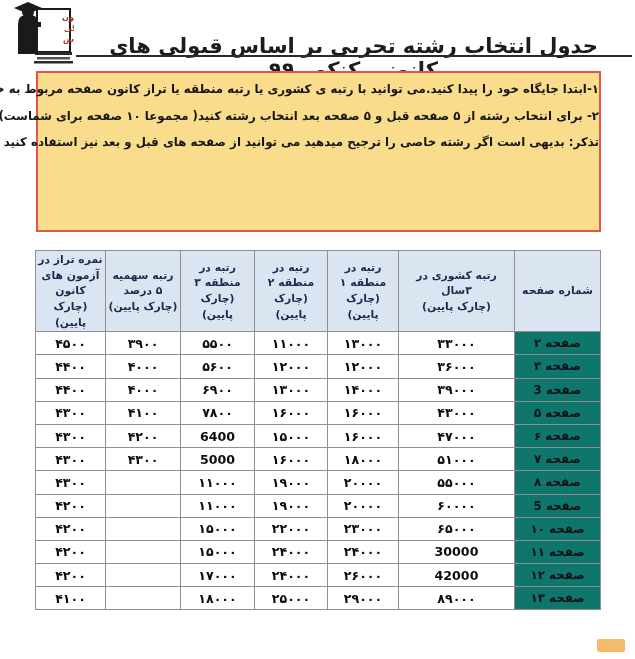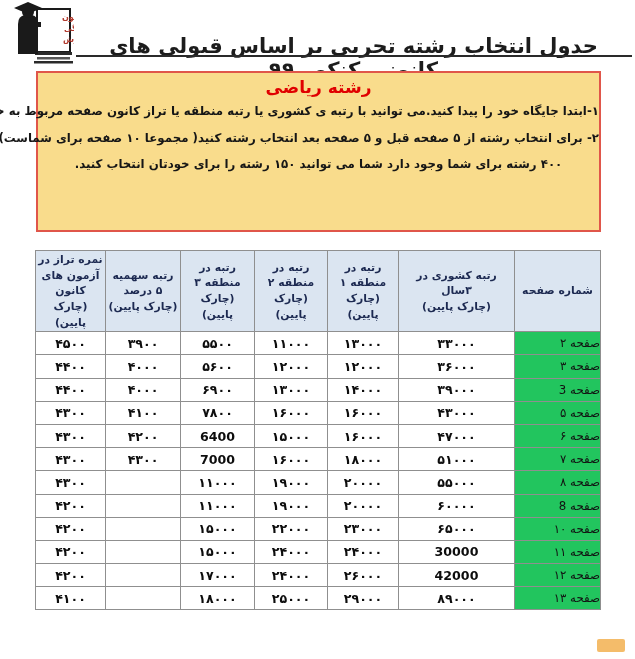--- a/index.html
+++ b/index.html
@@ -44,21 +44,21 @@
   }
   th, td { border:1px solid #8f8f8f; overflow:hidden; }
   thead th {
     background:#dbe5f1; height:59px; vertical-align:middle;
     color:#1c2951; font-size:10.8px; font-weight:bold; padding:1px 2px;
   }
   .th-label { line-height:1.45; }
   .th-sub   { line-height:1.45; }
   tbody td { height:23.2px; text-align:center; vertical-align:middle; }
   td.page-cell {
-    background:#22c55e; color:#121212; font-size:11.8px; font-weight:normal;text-align:right;
+    background:#0f766e; color:#121212; font-size:11.8px; font-weight:bold;
   }
   td.num-cell {
     background:#ffffff; color:#0d0d0d; font-size:12.6px; font-weight:bold;
   }
 
   
   .footer-mark {
     position:absolute; right:10px; bottom:7px; width:28px; height:13px;
     background:#f2b050; opacity:.85; border-radius:2px;
   }
@@ -85,24 +85,23 @@
       <polygon points="18,0 32,6 18,12 4,6" fill="#1a1a1a"></polygon>
       <rect x="17" y="6" width="2" height="7" fill="#1a1a1a"></rect>
       <rect x="22" y="20" width="9" height="5" fill="#1a1a1a"></rect>
     </svg>
   </div>
 
   <div class="header-title">جدول انتخاب رشته تجربی بر اساس قبولی های کانونی کنکور ۹۹</div>
   <div class="header-rule"></div>
 
   <div class="notice">
-    <div class="notice-title">رشته ریاضی</div>
     <div class="notice-line">۱-ابتدا جایگاه خود را پیدا کنید.می توانید با رتبه ی کشوری یا رتبه منطقه یا تراز کانون صفحه مربوط به خود را پیدا کنید.</div>
     <div class="notice-line">۲- برای انتخاب رشته از ۵ صفحه قبل و ۵ صفحه بعد انتخاب رشته کنید( مجموعا ۱۰ صفحه برای شماست) در این ۱۰ صفحه</div>
-    <div class="notice-line">۴۰۰ رشته برای شما وجود دارد شما می توانید ۱۵۰ رشته را برای خودتان انتخاب کنید.</div>
+    <div class="notice-line">تذکر: بدیهی است اگر رشته خاصی را ترجیح میدهید می توانید از صفحه های قبل و بعد نیز استفاده کنید</div>
   </div>
 
   <div class="table-wrap">
     <table>
       <colgroup>
         <col style="width:86px">
         <col style="width:116px">
         <col style="width:71px">
         <col style="width:73px">
         <col style="width:74px">
@@ -184,35 +183,35 @@
             <td class="num-cell">۱۵۰۰۰</td>
             <td class="num-cell">6400</td>
             <td class="num-cell">۴۲۰۰</td>
             <td class="num-cell">۴۳۰۰</td>
           </tr>
           <tr>
             <td class="page-cell">صفحه ۷</td>
             <td class="num-cell">۵۱۰۰۰</td>
             <td class="num-cell">۱۸۰۰۰</td>
             <td class="num-cell">۱۶۰۰۰</td>
-            <td class="num-cell">7000</td>
+            <td class="num-cell">5000</td>
             <td class="num-cell">۴۳۰۰</td>
             <td class="num-cell">۴۳۰۰</td>
           </tr>
           <tr>
             <td class="page-cell">صفحه ۸</td>
             <td class="num-cell">۵۵۰۰۰</td>
             <td class="num-cell">۲۰۰۰۰</td>
             <td class="num-cell">۱۹۰۰۰</td>
             <td class="num-cell">۱۱۰۰۰</td>
             <td class="num-cell"></td>
             <td class="num-cell">۴۳۰۰</td>
           </tr>
           <tr>
-            <td class="page-cell">صفحه 8</td>
+            <td class="page-cell">صفحه 5</td>
             <td class="num-cell">۶۰۰۰۰</td>
             <td class="num-cell">۲۰۰۰۰</td>
             <td class="num-cell">۱۹۰۰۰</td>
             <td class="num-cell">۱۱۰۰۰</td>
             <td class="num-cell"></td>
             <td class="num-cell">۴۲۰۰</td>
           </tr>
           <tr>
             <td class="page-cell">صفحه ۱۰</td>
             <td class="num-cell">۶۵۰۰۰</td>

